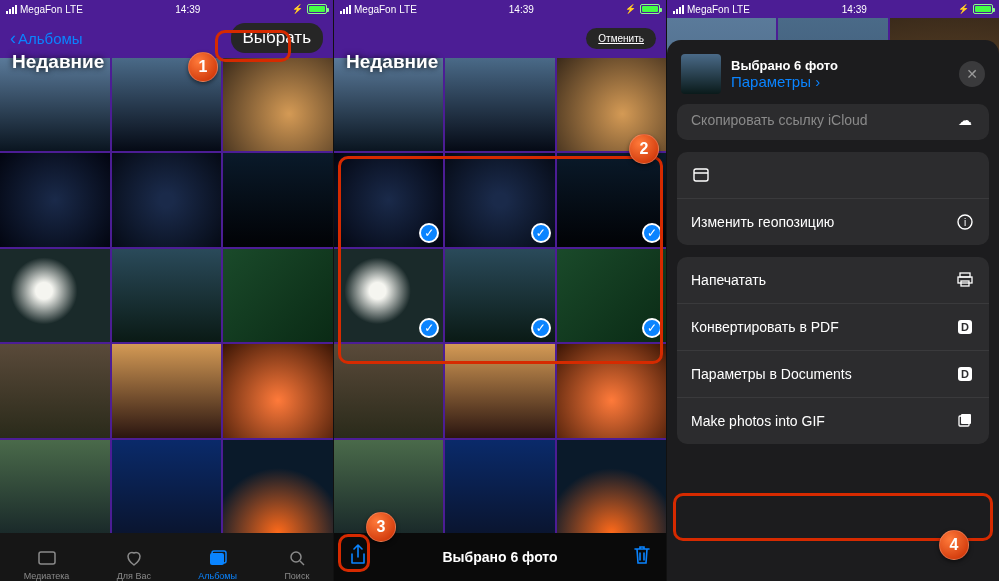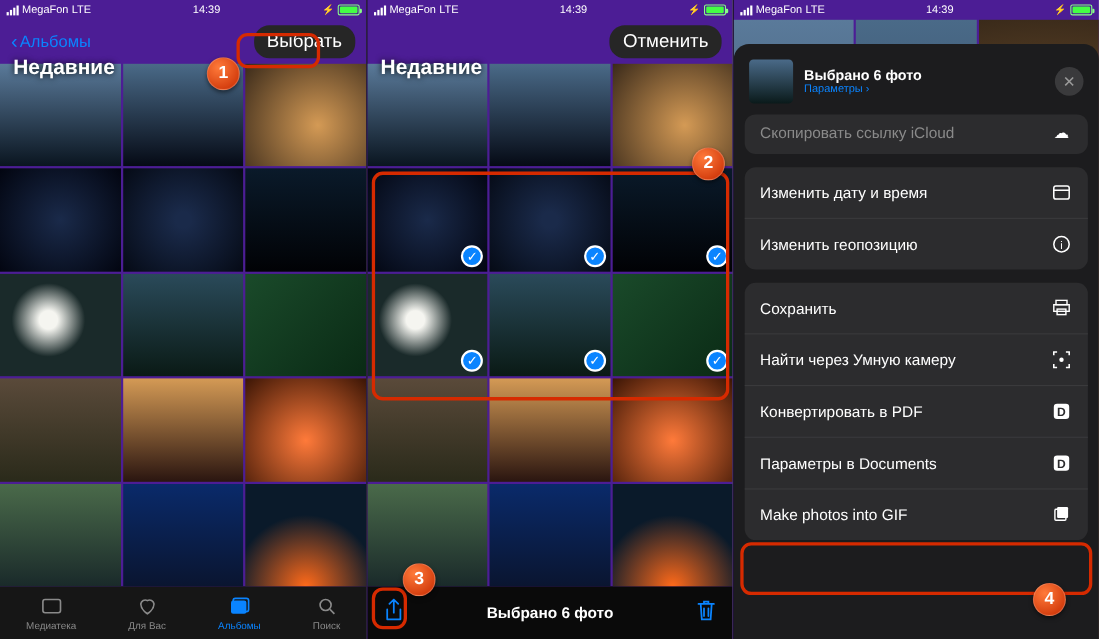--- a/index.html
+++ b/index.html
@@ -16,21 +16,21 @@
   .bat { width: 20px; height: 10px; border: 1px solid #8f8; border-radius: 2px; position: relative; }
   .bat::after { content:''; position:absolute; right:-3px; top:3px; width:2px; height:4px; background:#8f8; border-radius:0 1px 1px 0; }
   .bat::before { content:''; position:absolute; left:1px; top:1px; bottom:1px; right:1px; background:#4f4; border-radius:1px; }
   .bolt { color:#ffd60a; font-size:9px; }
 
   
   .nav { height: 40px; display:flex; align-items:center; justify-content:space-between; color:#0a84ff; font-size:15px; padding:0 10px; }
   .nav .back { display:flex; align-items:center; gap:2px; }
   .chev { color:#0a84ff; font-size:18px; }
   .select-btn { background:#262626; color:#fff; padding:5px 12px; border-radius:14px; font-size:17px; }
-  .cancel-btn { background:#262626; color:#fff; padding:5px 12px; border-radius:14px; font-size:17px; }
+  .cancel-btn { background:#262626; color:#fff; padding:5px 12px; border-radius:14px; font-size:10px;text-decoration:underline; }
 
   .title-big { color:#fff; font-size:19px; font-weight:700; position:absolute; left:12px; top:51px; z-index:5; text-shadow:0 0 6px #000; }
 
   
   .grid { display:grid; grid-template-columns:repeat(3,1fr); gap:2px; flex:1; }
   .thumb { background:#333; position:relative; overflow:hidden; }
   .check { position:absolute; right:4px; bottom:4px; width:20px; height:20px; border-radius:50%; background:#0a84ff; border:2px solid #fff; display:flex; align-items:center; justify-content:center; color:#fff; font-size:12px; }
 
   
   .t1{background:linear-gradient(180deg,#5a7a9a,#0a1520)}
@@ -43,36 +43,36 @@
   .t8{background:linear-gradient(180deg,#2a4a5a,#0a1a15)}
   .t9{background:linear-gradient(135deg,#1a4a2a,#0a2a15)}
   .t10{background:linear-gradient(180deg,#5a4a3a,#2a2a1a)}
   .t11{background:linear-gradient(180deg,#d49a55,#2a1510)}
   .t12{background:radial-gradient(circle at 50% 60%,#ff7a3a,#3a1505)}
   .t13{background:linear-gradient(180deg,#4a6a4a,#1a2a2a)}
   .t14{background:linear-gradient(180deg,#0a2a6a,#0a1530)}
   .t15{background:radial-gradient(circle at 50% 100%,#ff6a1a,#0a1a2a 60%)}
 
   
-  .tabbar { height:48px; background:#161616; display:flex; justify-content:space-around; align-items:center; }
+  .tabbar { height:48px; background:#161616; display:flex; justify-content:space-around; align-items:flex-end; }
   .tab { display:flex; flex-direction:column; align-items:center; gap:2px; color:#8a8a8a; font-size:9px; }
   .tab.active { color:#0a84ff; }
   .tab-ic { width:22px; height:22px; display:flex; align-items:center; justify-content:center; }
 
   
   .toolbar { height:48px; background:#0a0a0a; display:flex; align-items:center; justify-content:space-between; padding:0 14px; }
   .toolbar .center { color:#fff; font-size:14px; font-weight:600; }
   .toolbar svg { color:#0a84ff; }
 
   
   .sheet { position:absolute; top:40px; bottom:0; left:0; right:0; background:#1c1c1e; border-radius:14px 14px 0 0; padding:10px 0 0; display:flex; flex-direction:column; overflow:hidden; }
   .sheet-head { display:flex; align-items:center; gap:10px; padding:4px 14px 12px; }
   .sheet-thumb { width:40px; height:40px; border-radius:4px; background:linear-gradient(180deg,#4a6a88,#0a1a1a); }
   .sheet-title { color:#fff; font-size:13px; font-weight:600; }
-  .sheet-sub { color:#0a84ff; font-size:10px; }
+  .sheet-sub { color:#0a84ff; font-size:15px; }
   .sheet-close { width:26px; height:26px; border-radius:50%; background:#3a3a3c; color:#9a9a9a; display:flex; align-items:center; justify-content:center; font-size:14px; margin-left:auto; }
   .sheet-group { background:#2c2c2e; margin:0 10px 12px; border-radius:10px; }
   .sheet-row { display:flex; align-items:center; justify-content:space-between; padding:13px 14px; color:#fff; font-size:14px; }
   .sheet-row + .sheet-row { border-top:1px solid #3a3a3c; }
   .sheet-ic { width:20px; height:20px; display:flex; align-items:center; justify-content:center; color:#fff; }
 
   
   .callout { position:absolute; width:30px; height:30px; border-radius:50%; background:radial-gradient(circle at 35% 30%,#ff7a3a,#c62a00); color:#fff; font-weight:700; font-size:16px; display:flex; align-items:center; justify-content:center; border:1px solid #fff3; z-index:20; box-shadow:0 2px 4px rgba(0,0,0,.5); }
   .redbox { position:absolute; border:3px solid #d62a00; border-radius:10px; z-index:18; pointer-events:none; }
 
@@ -267,60 +267,50 @@
 
     <div class="sheet-group" style="margin-top:-2px">
       <div class="sheet-row" style="padding-top:6px;padding-bottom:10px;color:#8a8a8a;overflow:hidden">
         <span style="white-space:nowrap">Скопировать ссылку iCloud</span>
         <span class="sheet-ic">☁︎</span>
       </div>
     </div>
 
     <div class="sheet-group">
       <div class="sheet-row">
-        <span>Изменить дату и время</span>
         <span class="sheet-ic">
             <svg width="18" height="18" viewBox="0 0 18 18">
               <rect x="2" y="3" width="14" height="12" rx="2" fill="none" stroke="#fff" stroke-width="1.4"></rect>
               <line x1="2" y1="7" x2="16" y2="7" stroke="#fff" stroke-width="1.4"></line>
             </svg>
           </span>
       </div>
       <div class="sheet-row">
         <span>Изменить геопозицию</span>
         <span class="sheet-ic">
             <svg width="18" height="18" viewBox="0 0 18 18">
               <circle cx="9" cy="9" r="7" fill="none" stroke="#fff" stroke-width="1.4"></circle>
               <text x="9" y="13" text-anchor="middle" font-size="10" fill="#fff">i</text>
             </svg>
           </span>
       </div>
     </div>
 
     <div class="sheet-group">
       <div class="sheet-row">
-        <span>Сохранить</span>
+        <span>Напечатать</span>
         <span class="sheet-ic">
             <svg width="18" height="16" viewBox="0 0 18 16">
               <rect x="4" y="1" width="10" height="4" fill="none" stroke="#fff" stroke-width="1.3"></rect>
               <rect x="2" y="5" width="14" height="6" fill="none" stroke="#fff" stroke-width="1.3"></rect>
               <rect x="5" y="9" width="8" height="5" fill="none" stroke="#fff" stroke-width="1.3"></rect>
             </svg>
           </span>
       </div>
       <div class="sheet-row">
-        <span>Найти через Умную камеру</span>
-        <span class="sheet-ic">
-            <svg width="18" height="18" viewBox="0 0 18 18">
-              <path d="M2 5V2h3M16 5V2h-3M2 13v3h3M16 13v3h-3" fill="none" stroke="#fff" stroke-width="1.4"></path>
-              <circle cx="9" cy="9" r="2" fill="#fff"></circle>
-            </svg>
-          </span>
-      </div>
-      <div class="sheet-row">
         <span>Конвертировать в PDF</span>
         <span class="sheet-ic">
             <svg width="18" height="18" viewBox="0 0 18 18">
               <rect x="2" y="2" width="14" height="14" rx="3" fill="#fff"></rect>
               <text x="9" y="13" text-anchor="middle" font-size="11" font-weight="700" fill="#2c2c2e">D</text>
             </svg>
           </span>
       </div>
       <div class="sheet-row">
         <span>Параметры в Documents</span>

